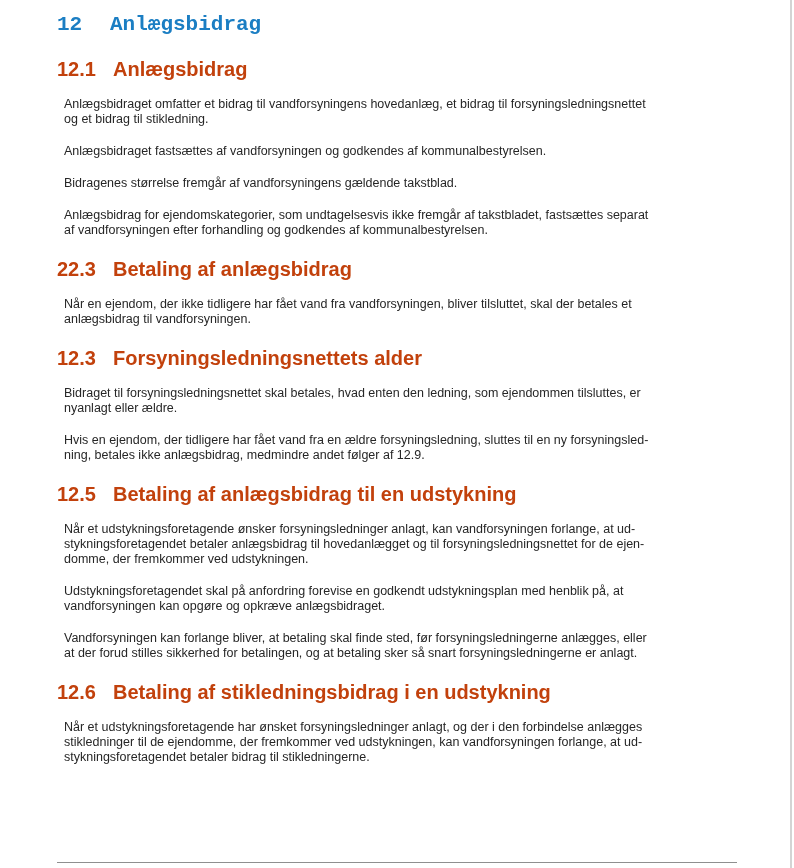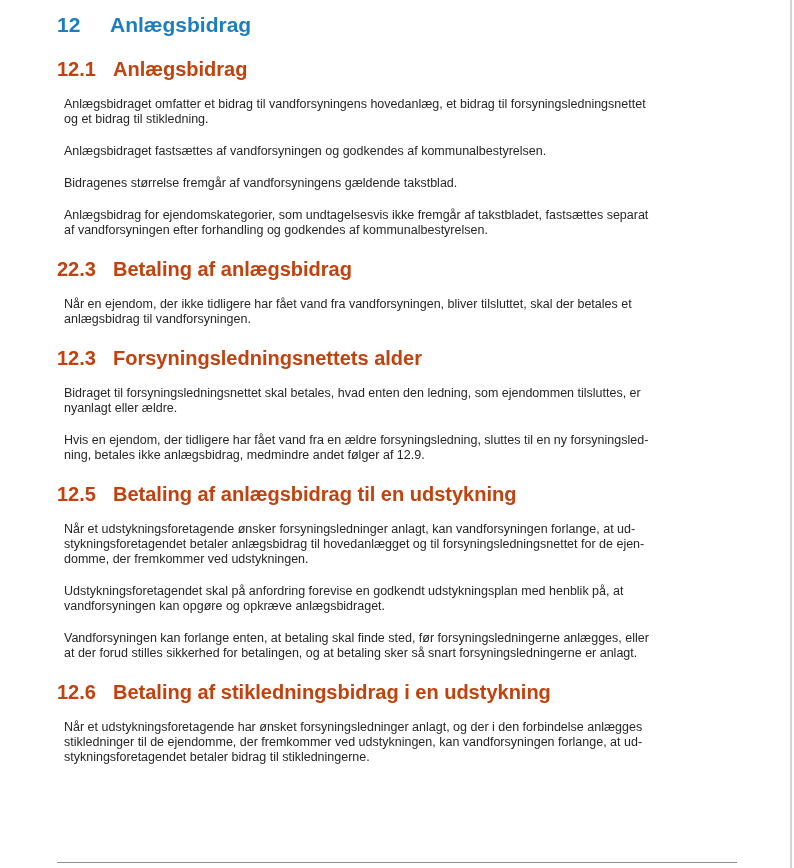--- a/index.html
+++ b/index.html
@@ -21,20 +21,21 @@
     padding: 0 0 0 57px;
     width: 700px;
   }
   .h1 {
     margin: 12px 0 0 0;
     font-size: 21px;
     line-height: 26px;
     font-weight: bold;
     color: #1b7ec3;
     display: flex;
+    font-family: Liberation Mono, monospace;
   }
   .h1 .num {
     display: inline-block;
     min-width: 53px;
   }
   .h2 {
     margin: 20px 0 11px 0;
     font-size: 20px;
     line-height: 22px;
     font-weight: bold;
@@ -110,21 +111,21 @@
 
     <div class="h2">
       <span class="num">12.5</span>
       <span>Betaling af anlægsbidrag til en udstykning</span>
     </div>
     <div class="para">Når et udstykningsforetagende ønsker forsyningsledninger anlagt, kan vandforsyningen forlange, at ud-
 stykningsforetagendet betaler anlægsbidrag til hovedanlægget og til forsyningsledningsnettet for de ejen-
 domme, der fremkommer ved udstykningen.</div>
     <div class="para">Udstykningsforetagendet skal på anfordring forevise en godkendt udstykningsplan med henblik på, at
 vandforsyningen kan opgøre og opkræve anlægsbidraget.</div>
-    <div class="para">Vandforsyningen kan forlange enten, at betaling skal finde sted, før forsyningsledningerne anlægges, eller
+    <div class="para">Vandforsyningen kan forlange bliver, at betaling skal finde sted, før forsyningsledningerne anlægges, eller
 at der forud stilles sikkerhed for betalingen, og at betaling sker så snart forsyningsledningerne er anlagt.</div>
 
     <div class="h2">
       <span class="num">12.6</span>
       <span>Betaling af stikledningsbidrag i en udstykning</span>
     </div>
     <div class="para">Når et udstykningsforetagende har ønsket forsyningsledninger anlagt, og der i den forbindelse anlægges
 stikledninger til de ejendomme, der fremkommer ved udstykningen, kan vandforsyningen forlange, at ud-
 stykningsforetagendet betaler bidrag til stikledningerne.</div>
 

